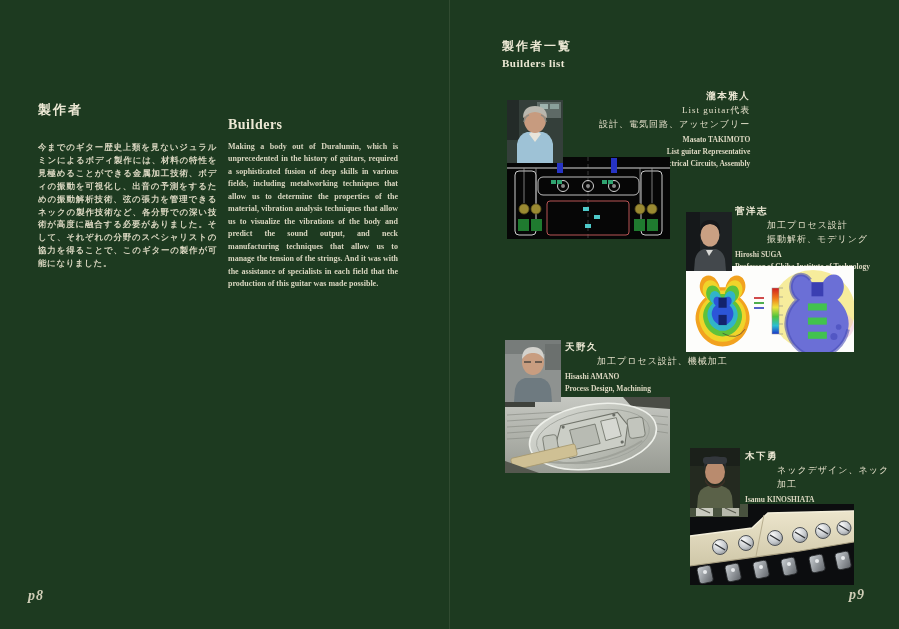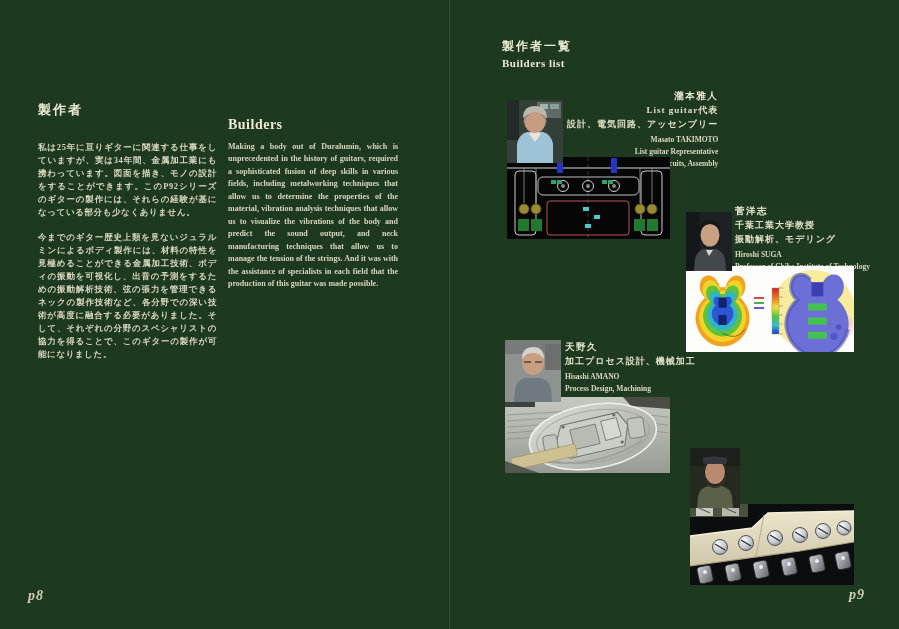--- a/index.html
+++ b/index.html
@@ -21,38 +21,37 @@
   .jp-body p{margin:0 0 13px 0;}
   .en-body{font-size:8px;line-height:1.56;text-align:justify;color:#d8d5bf;font-weight:bold;}
   .en-body p{margin:0 0 14px 0;}
   .pagenum{font-size:14px;font-style:italic;font-weight:bold;color:#cfcdb6;letter-spacing:1px;}
 
   
   .r-title-jp{font-size:12px;font-weight:bold;color:#ece8d4;letter-spacing:2px;}
   .r-title-en{font-size:11px;font-weight:bold;color:#ece8d4;margin-top:2px;letter-spacing:0.5px;}
   .builder-text{color:#e6e2cc;}
   .b-jp-name{font-size:9.5px;font-weight:bold;letter-spacing:1.5px;line-height:14px;color:#ece8d4;}
-  .b-jp-role{font-size:9px;font-weight:bold;letter-spacing:1px;line-height:14px;color:#e2dec8;}
+  .b-jp-role{font-size:9px;font-weight:normal;letter-spacing:1px;line-height:14px;color:#e2dec8;margin-left:32px;}
   .b-en{font-size:7.5px;font-weight:bold;line-height:12px;color:#dcd8c2;white-space:nowrap;}
   .b-en-gap{margin-top:3px;}
   .photo,.figure{display:block;}
   .photo{z-index:3;}
   .figure{z-index:1;}
 </style>
 </head>
 <body>
 
 <div class="spread">
 
   <div class="abs gutter"></div>
 
   <div class="abs h-jp" style="left:38px;top:101px;">製作者</div>
 
   <div class="abs jp-body" style="left:38px;top:141px;width:179px;">
-    <p>私は25年に亘りギターに関連する仕事をしていますが、実は34年間、金属加工業にも携わっています。図面を描き、モノの設計をすることができます。このP92シリーズのギターの製作には、それらの経験が基になっている部分も少なくありません。</p>
     <p>今までのギター歴史上類を見ないジュラルミンによるボディ製作には、材料の特性を見極めることができる金属加工技術、ボディの振動を可視化し、出音の予測をするための振動解析技術、弦の張力を管理できるネックの製作技術など、各分野での深い技術が高度に融合する必要がありました。そして、それぞれの分野のスペシャリストの協力を得ることで、このギターの製作が可能になりました。</p>
   </div>
 
   <div class="abs h-en" style="left:228px;top:117px;">Builders</div>
 
   <div class="abs en-body" style="left:228px;top:141px;width:170px;">
     <p>Making a body out of Duralumin, which is unprecedented in the history of guitars, required a sophisticated fusion of deep skills in various fields, including metalworking techniques that allow us to determine the properties of the material, vibration analysis techniques that allow us to visualize the vibrations of the body and predict the sound output, and neck manufacturing techniques that allow us to manage the tension of the strings. And it was with the assistance of specialists in each field that the production of this guitar was made possible.</p>
   </div>
 
   <div class="abs pagenum" style="left:28px;top:588px;">p8</div>
@@ -131,21 +130,21 @@
     <rect width="46" height="59" fill="#1d2123"></rect>
     <rect x="0" y="0" width="14" height="59" fill="#15181a"></rect>
     <path d="M8 59 L9 47 Q11 39 18 37 L30 37 Q37 39 39 47 L40 59 Z" fill="#43484c"></path>
     <path d="M20 38 L23 44 L27 38 Z" fill="#d9d9d6"></path>
     <ellipse cx="24" cy="23" rx="9.5" ry="11.5" fill="#caa083"></ellipse>
     <path d="M14 22 Q13 8 24 8 Q35 8 34 22 Q33 13 24 12 Q15 13 14 22 Z" fill="#17171a"></path>
   </svg>
 
   <div class="abs builder-text" style="left:735px;top:204px;">
     <div class="b-jp-name">菅洋志</div>
-    <div class="b-jp-role">千葉工業大学教授</div>
+    <div class="b-jp-role">加工プロセス設計</div>
     <div class="b-jp-role">振動解析、モデリング</div>
     <div class="b-en b-en-gap">Hiroshi SUGA</div>
     <div class="b-en">Professor of Chiba Institute of Technology</div>
     <div class="b-en">Analytical Vibration, Modeling</div>
   </div>
 
   <svg class="abs figure" style="left:686px;top:266px;" width="168" height="86" viewBox="0 0 168 86">
     <defs>
       <linearGradient id="cbar" x1="0" y1="0" x2="0" y2="1">
         <stop offset="0" stop-color="#d01f1f"></stop>
@@ -267,20 +266,26 @@
   <svg class="abs photo" style="left:690px;top:448px;" width="50" height="60" viewBox="0 0 50 60">
     <rect width="50" height="60" fill="#242a20"></rect>
     <rect x="0" y="0" width="50" height="18" fill="#1b201a"></rect>
     <path d="M7 60 L8 48 Q10 40 18 38 L32 38 Q40 40 42 48 L43 60 Z" fill="#5a6148"></path>
     <ellipse cx="25" cy="24" rx="10" ry="12" fill="#b98b6e"></ellipse>
     <path d="M15 30 Q18 38 25 38 Q32 38 35 30 L35 34 Q31 40 25 40 Q19 40 15 34 Z" fill="#3a3026"></path>
     <path d="M14 22 Q13 8 25 8 Q37 8 36 22 Q36 14 25 13 Q14 14 14 22 Z" fill="#2a2d31"></path>
     <rect x="13" y="9" width="24" height="7" rx="3" fill="#33373c"></rect>
   </svg>
 
+  <div class="abs builder-text" style="left:745px;top:449px;">
+    <div class="b-jp-name">木下勇</div>
+    <div class="b-jp-role">ネックデザイン、ネック加工</div>
+    <div class="b-en b-en-gap">Isamu KINOSHIATA</div>
+    <div class="b-en">Neck Design, Neck Processing</div>
+  </div>
 
   <svg class="abs figure" style="left:690px;top:504px;" width="164" height="81" viewBox="0 0 164 81">
     <defs>
       <radialGradient id="chrome" cx="0.35" cy="0.3" r="0.9">
         <stop offset="0" stop-color="#fafafa"></stop>
           <stop offset="0.55" stop-color="#c3c7cb"></stop>
         <stop offset="1" stop-color="#7d8185"></stop>
       </radialGradient>
       <linearGradient id="maple" x1="0" y1="0" x2="0" y2="1">
         <stop offset="0" stop-color="#ece5cc"></stop>

